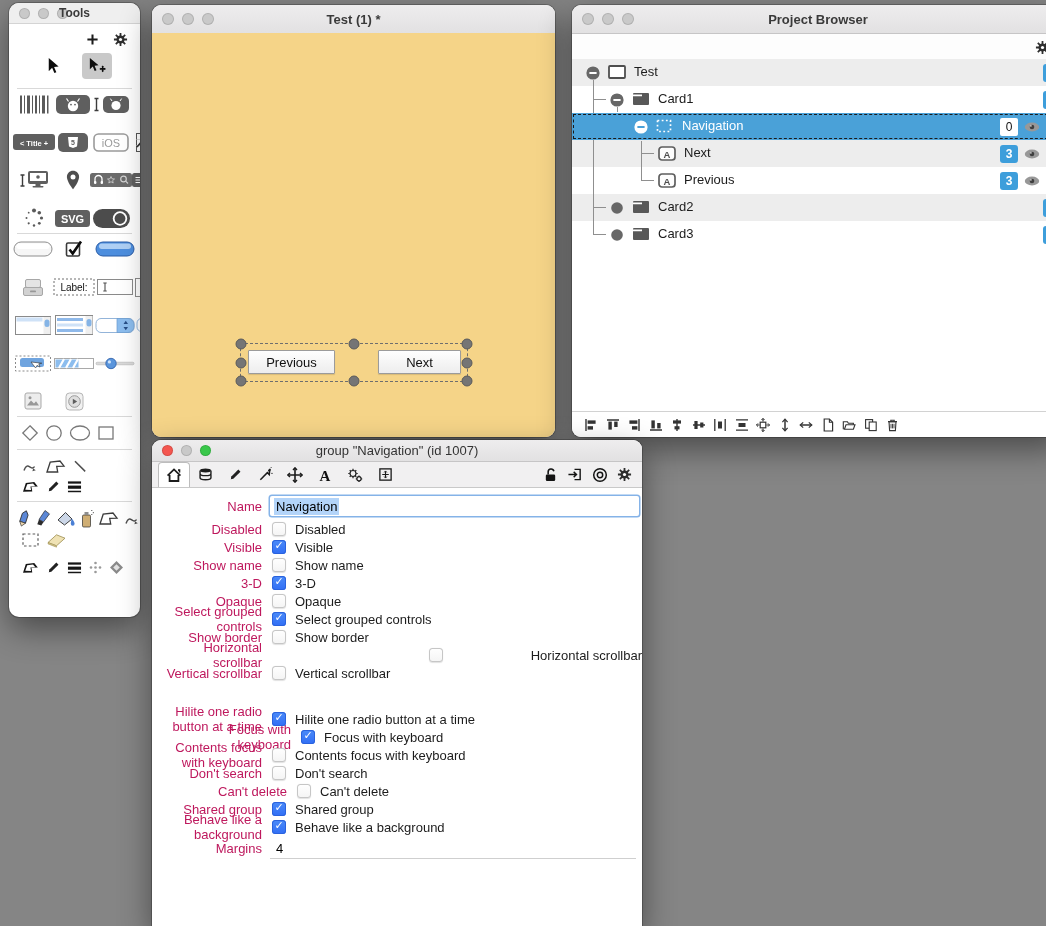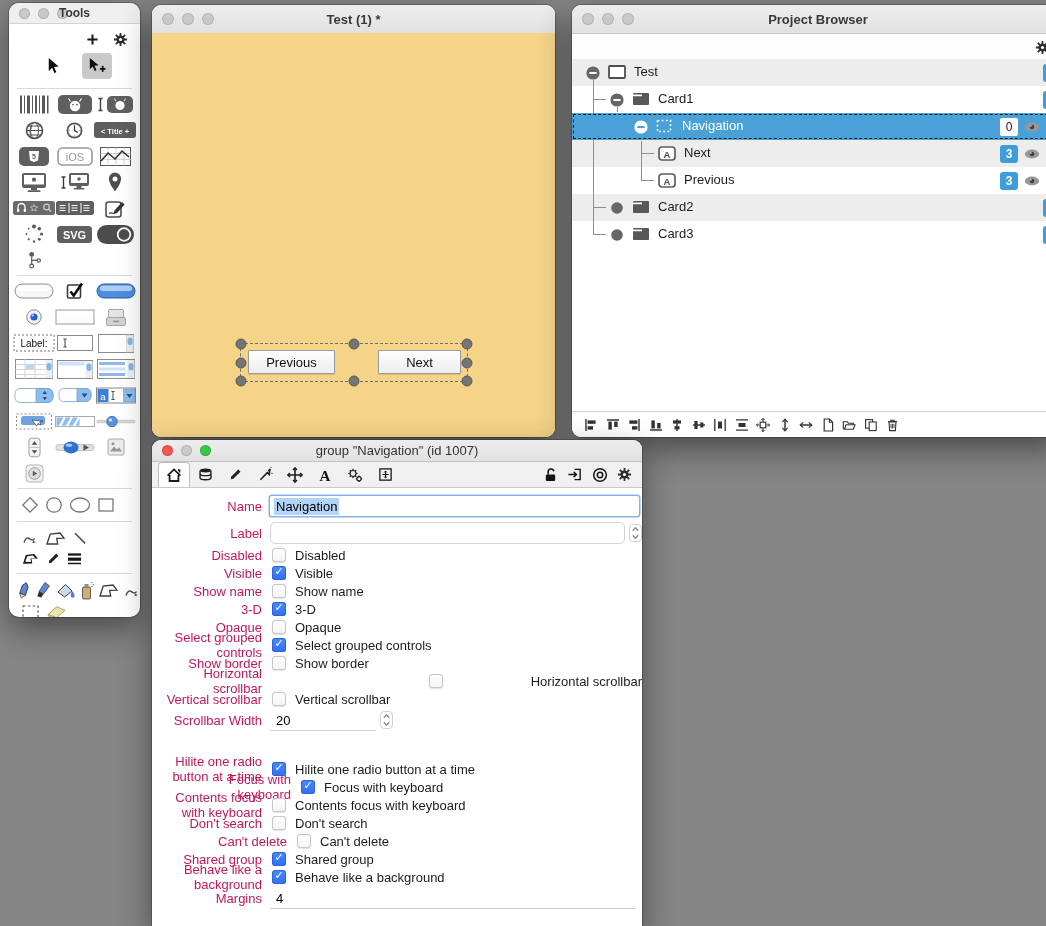--- a/index.html
+++ b/index.html
@@ -21,21 +21,21 @@
   #tools{left:9px;top:3px;width:131px;height:614px;border-radius:10px;}
   #tools .titlebar{height:20px;background:#efefef;border-bottom:1px solid #d4d4d4;}
   #tools .title{font-size:12px;}
   .tools-head{display:flex;justify-content:flex-end;gap:12px;padding:7px 12px 4px 0;}
   .tools-head .tool-cell{width:16px;height:16px;}
   .tool-row{display:flex;justify-content:center;align-items:center;gap:14px;}
   .tool-cell{display:flex;align-items:center;justify-content:center;cursor:default;}
   .tool-cell.sel{background:#c9c9c9;border-radius:4px;}
   .tdiv{height:1px;background:#d9d9d9;margin:5px 8px;}
   #ptr-row{padding:2px 0 4px;} #ptr-row .tool-cell{width:30px;height:26px;}
-  .grid3{display:grid;grid-template-columns:repeat(3,1fr);justify-items:center;align-items:center;row-gap:6px;padding:0 4px;}
+  .grid3{display:grid;grid-template-columns:repeat(5,1fr);justify-items:center;align-items:center;row-gap:18px;padding:0 4px;}
   .grid3 .tool-cell{height:20px;}
   .flexrow{display:flex;justify-content:flex-start;align-items:center;gap:6px;padding:2px 0 2px 12px;}
   
   #stack{left:152px;top:5px;width:403px;height:432px;}
   #card{position:absolute;left:0;top:28px;right:0;bottom:0;}
   .stack-btn{position:absolute;height:22px;background:linear-gradient(#fefefe,#ededed);
              border:1px solid #9b9b9b;border-radius:1px;font-size:13px;color:#111;
              display:flex;align-items:center;justify-content:center;box-shadow:0 1px 1px rgba(0,0,0,.12);}
   #sel-rect{position:absolute;border:1.5px dashed #6e6e6e;}
   .handle{position:absolute;width:9px;height:9px;border-radius:50%;background:#757575;border:1px solid #5a5a5a;transform:translate(-50%,-50%);}
@@ -990,31 +990,20 @@
       </div>
   </div>
   <div id="insp-form">
       <div class="frow" style="height: 28px;">
         <div class="flabel">Name</div>
         <div class="fgap"></div>
         <div class="txtfield">
           <span class="txtsel">Navigation</span>
         </div>
       </div>
-      <div class="frow" style="height: 26px;">
-        <div class="flabel">Label</div>
-        <div class="fgap"></div>
-        <div class="roundfield"></div>
-        <div class="stepper">
-          <svg width="13" height="18" viewBox="0 0 13 18">
-            <rect x=".5" y=".5" width="12" height="17" rx="3.5" fill="#fff" stroke="#d2d2d2"></rect>
-            <path d="M3.8 6.8L6.5 3.8l2.7 3M3.8 11.2l2.7 3 2.7-3" fill="none" stroke="#8e8e8e" stroke-width="1.4"></path>
-          </svg>
-        </div>
-      </div>
       <div class="frow" style="height: 18px;">
         <div class="flabel">Disabled</div>
         <div class="fgap"></div>
         <div class="cb" style="margin-left: 2px;"></div>
         <div class="cblabel">Disabled</div>
       </div>
       <div class="frow" style="height: 18px;">
         <div class="flabel">Visible</div>
         <div class="fgap"></div>
         <div class="cb checked" style="margin-left: 2px;"></div>
@@ -1054,31 +1043,20 @@
         <div class="flabel">Horizontal scrollbar</div>
         <div class="fgap"></div>
         <div class="cb" style="margin-left: 2px;"></div>
         <div class="cblabel">Horizontal scrollbar</div>
       </div>
       <div class="frow" style="height: 18px;">
         <div class="flabel">Vertical scrollbar</div>
         <div class="fgap"></div>
         <div class="cb" style="margin-left: 2px;"></div>
         <div class="cblabel">Vertical scrollbar</div>
-      </div>
-      <div class="frow" style="height: 24px;">
-        <div class="flabel">Scrollbar Width</div>
-        <div class="fgap"></div>
-        <div class="underline" style="width: 100px;">20</div>
-        <div class="stepper">
-          <svg width="13" height="18" viewBox="0 0 13 18">
-            <rect x=".5" y=".5" width="12" height="17" rx="3.5" fill="#fff" stroke="#d2d2d2"></rect>
-            <path d="M3.8 6.8L6.5 3.8l2.7 3M3.8 11.2l2.7 3 2.7-3" fill="none" stroke="#8e8e8e" stroke-width="1.4"></path>
-          </svg>
-        </div>
       </div>
       <div class="frow" style="height: 18px; margin-top: 28px;">
         <div class="flabel">Hilite one radio button at a time</div>
         <div class="fgap"></div>
         <div class="cb checked" style="margin-left: 2px;"></div>
         <div class="cblabel">Hilite one radio button at a time</div>
       </div>
       <div class="frow" style="height: 18px; padding-left: 29px;">
         <div class="flabel">Focus with keyboard</div>
         <div class="fgap"></div>

